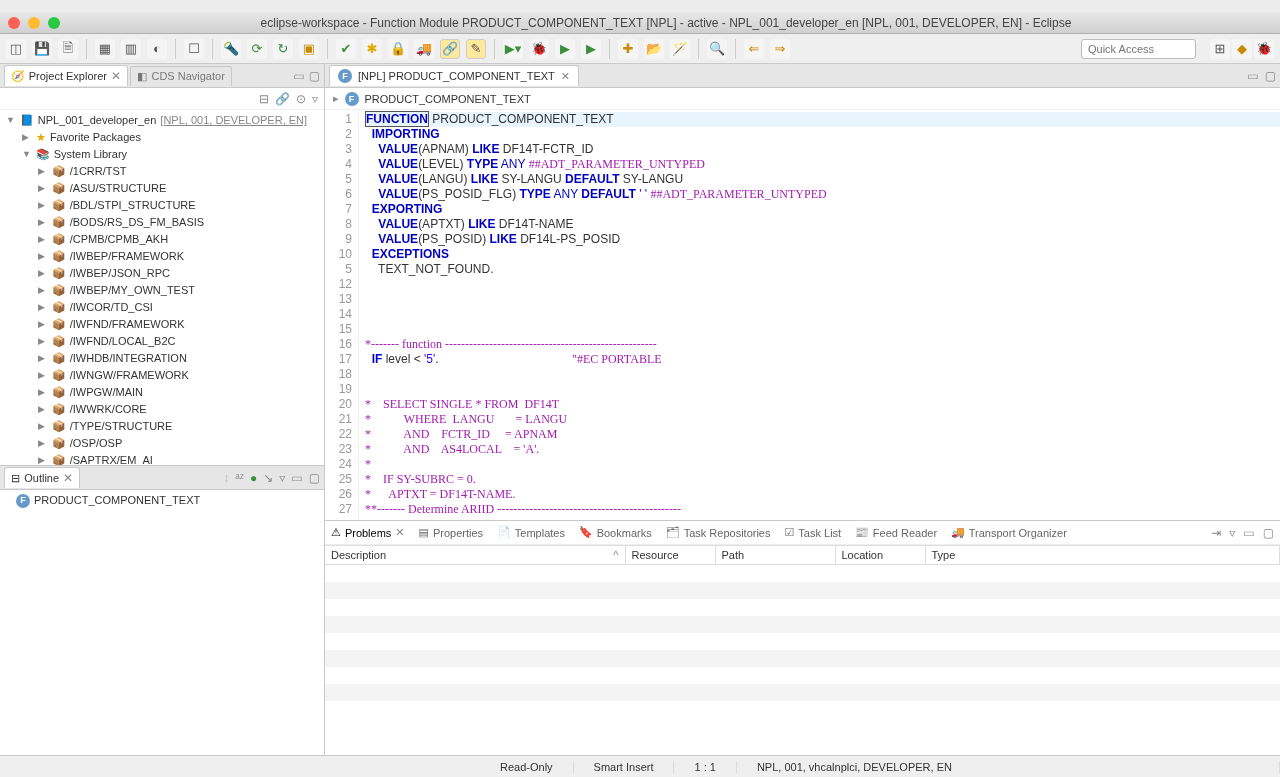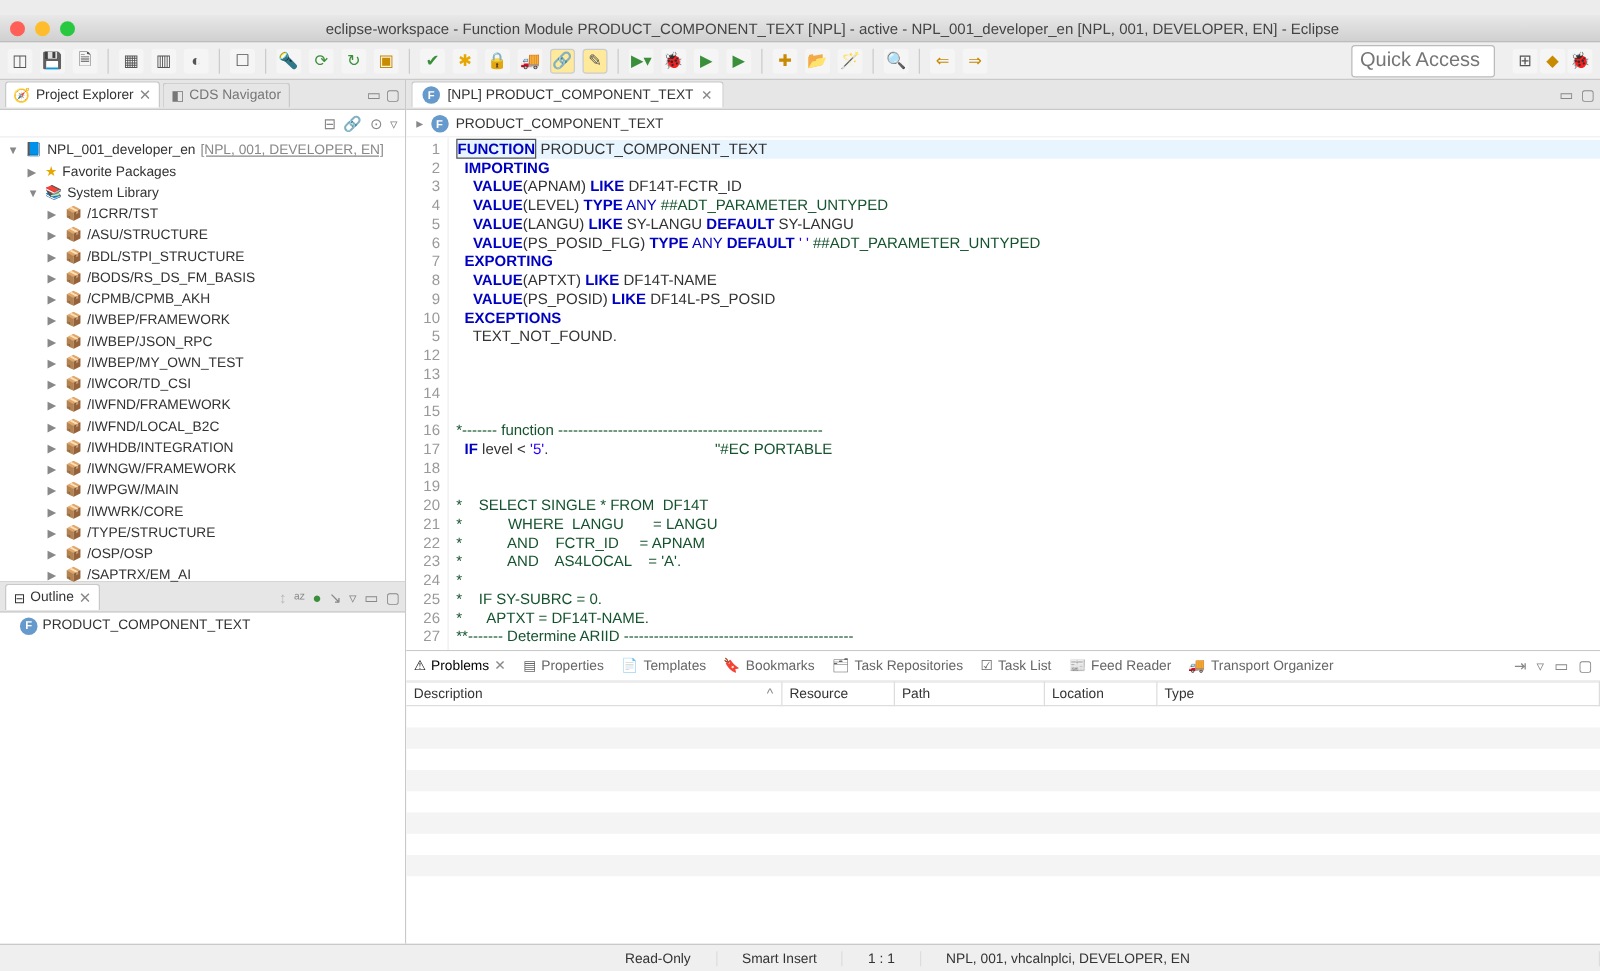--- a/index.html
+++ b/index.html
@@ -6,21 +6,21 @@
 body { width: 1280px; height: 777px; background: #ececec; font-size: 11px; color: #333; overflow: hidden; display: flex; flex-direction: column; }
 .titlebar { height: 22px; background: linear-gradient(#e8e8e8, #d0d0d0); display: flex; align-items: center; padding: 0 8px; border-bottom: 1px solid #b0b0b0; margin-top: 12px; }
 .traffic { display: flex; gap: 8px; }
 .tl { width: 12px; height: 12px; border-radius: 50%; }
 .tl.red { background: #ff5f57; } .tl.yel { background: #ffbd2e; } .tl.grn { background: #28c940; }
 .title { flex: 1; text-align: center; font-size: 12px; color: #444; }
 .toolbar { height: 30px; background: #efefef; border-bottom: 1px solid #c9c9c9; display: flex; align-items: center; padding: 0 6px; gap: 6px; }
 .tbtn { width: 20px; height: 20px; display: inline-flex; align-items: center; justify-content: center; font-size: 13px; color: #555; background: #f5f5f5; border: 1px solid transparent; border-radius: 3px; }
 .sep { width: 1px; height: 20px; background: #ccc; margin: 0 2px; }
 .qa { margin-left: auto; }
-.qa input { width: 115px; padding: 3px 6px; border: 1px solid #bbb; border-radius: 3px; font-size: 16px; color: #999; }
+.qa input { width: 115px; padding: 3px 6px; border: 1px solid #bbb; border-radius: 3px; font-size: 11px; color: #999; }
 .persp { display: flex; gap: 2px; margin-left: 8px; }
 .main { flex: 1; display: flex; min-height: 0; }
 .leftcol { width: 325px; display: flex; flex-direction: column; border-right: 1px solid #c9c9c9; background: #fff; }
 .view { display: flex; flex-direction: column; background: #fff; }
 .view-tabs { height: 24px; background: #e6e6e6; border-bottom: 1px solid #c9c9c9; display: flex; align-items: center; padding: 0 4px; gap: 2px; }
 .vtab { display: flex; align-items: center; gap: 4px; padding: 3px 6px; background: #fff; border: 1px solid #c9c9c9; border-bottom: none; border-radius: 3px 3px 0 0; font-size: 11px; }
 .vtab.inactive { background: #e6e6e6; color: #777; }
 .view-toolbar { height: 22px; display: flex; justify-content: flex-end; align-items: center; padding: 0 6px; gap: 6px; background: #fff; border-bottom: 1px solid #eee; }
 .icon-mini { font-size: 12px; color: #888; }
 .tree { flex: 1; overflow: auto; padding: 2px 0; font-size: 11px; line-height: 17px; }
@@ -35,21 +35,21 @@
 .editor-toolbar-spcr { margin-left: auto; display: flex; gap: 6px; }
 .breadcrumb { height: 22px; background: #fff; border-bottom: 1px solid #eee; display: flex; align-items: center; padding: 0 8px; gap: 6px; font-size: 11px; }
 .code-area { flex: 1; display: flex; background: #fff; overflow: hidden; font-family: Menlo, Consolas, monospace; font-size: 12px; line-height: 15px; }
 .gutter { width: 34px; background: #fff; color: #999; text-align: right; padding: 2px 6px 2px 0; border-right: 1px solid #eee; }
 .gutter div { height: 15px; }
 .code { flex: 1; padding: 2px 0 2px 6px; white-space: pre; color: #333; overflow: auto; }
 .code div { height: 15px; }
 .code .kw { color: #0000c0; font-weight: bold; }
 .code .ty { color: #0000c0; }
 .code .str { color: #2a00ff; }
-.code .cmt { color: #14532d; }
+.code .cmt { color: #a21caf; font-family: Liberation Serif, serif; }
 .code .hl { background: #e8f5ff; border: 1px solid #555; display: inline; }
 .bottom-view { height: 235px; border-top: 1px solid #c9c9c9; background: #fff; display: flex; flex-direction: column; }
 .bv-tabs { height: 24px; background: #fff; border-bottom: 1px solid #eee; display: flex; align-items: center; padding: 0 6px; gap: 14px; font-size: 11px; }
 .bv-tab { display: flex; align-items: center; gap: 4px; color: #666; }
 .bv-tab.active { color: #000; }
 .bv-tab.active .close { color: #888; }
 .bv-status { padding: 3px 8px; font-size: 11px; color: #444; }
 .bv-table { flex: 1; overflow: auto; }
 .bv-table table { width: 100%; border-collapse: collapse; font-size: 11px; }
 .bv-table th { text-align: left; font-weight: normal; padding: 3px 6px; background: #fff; border: 1px solid #ddd; border-left: none; color: #333; }

